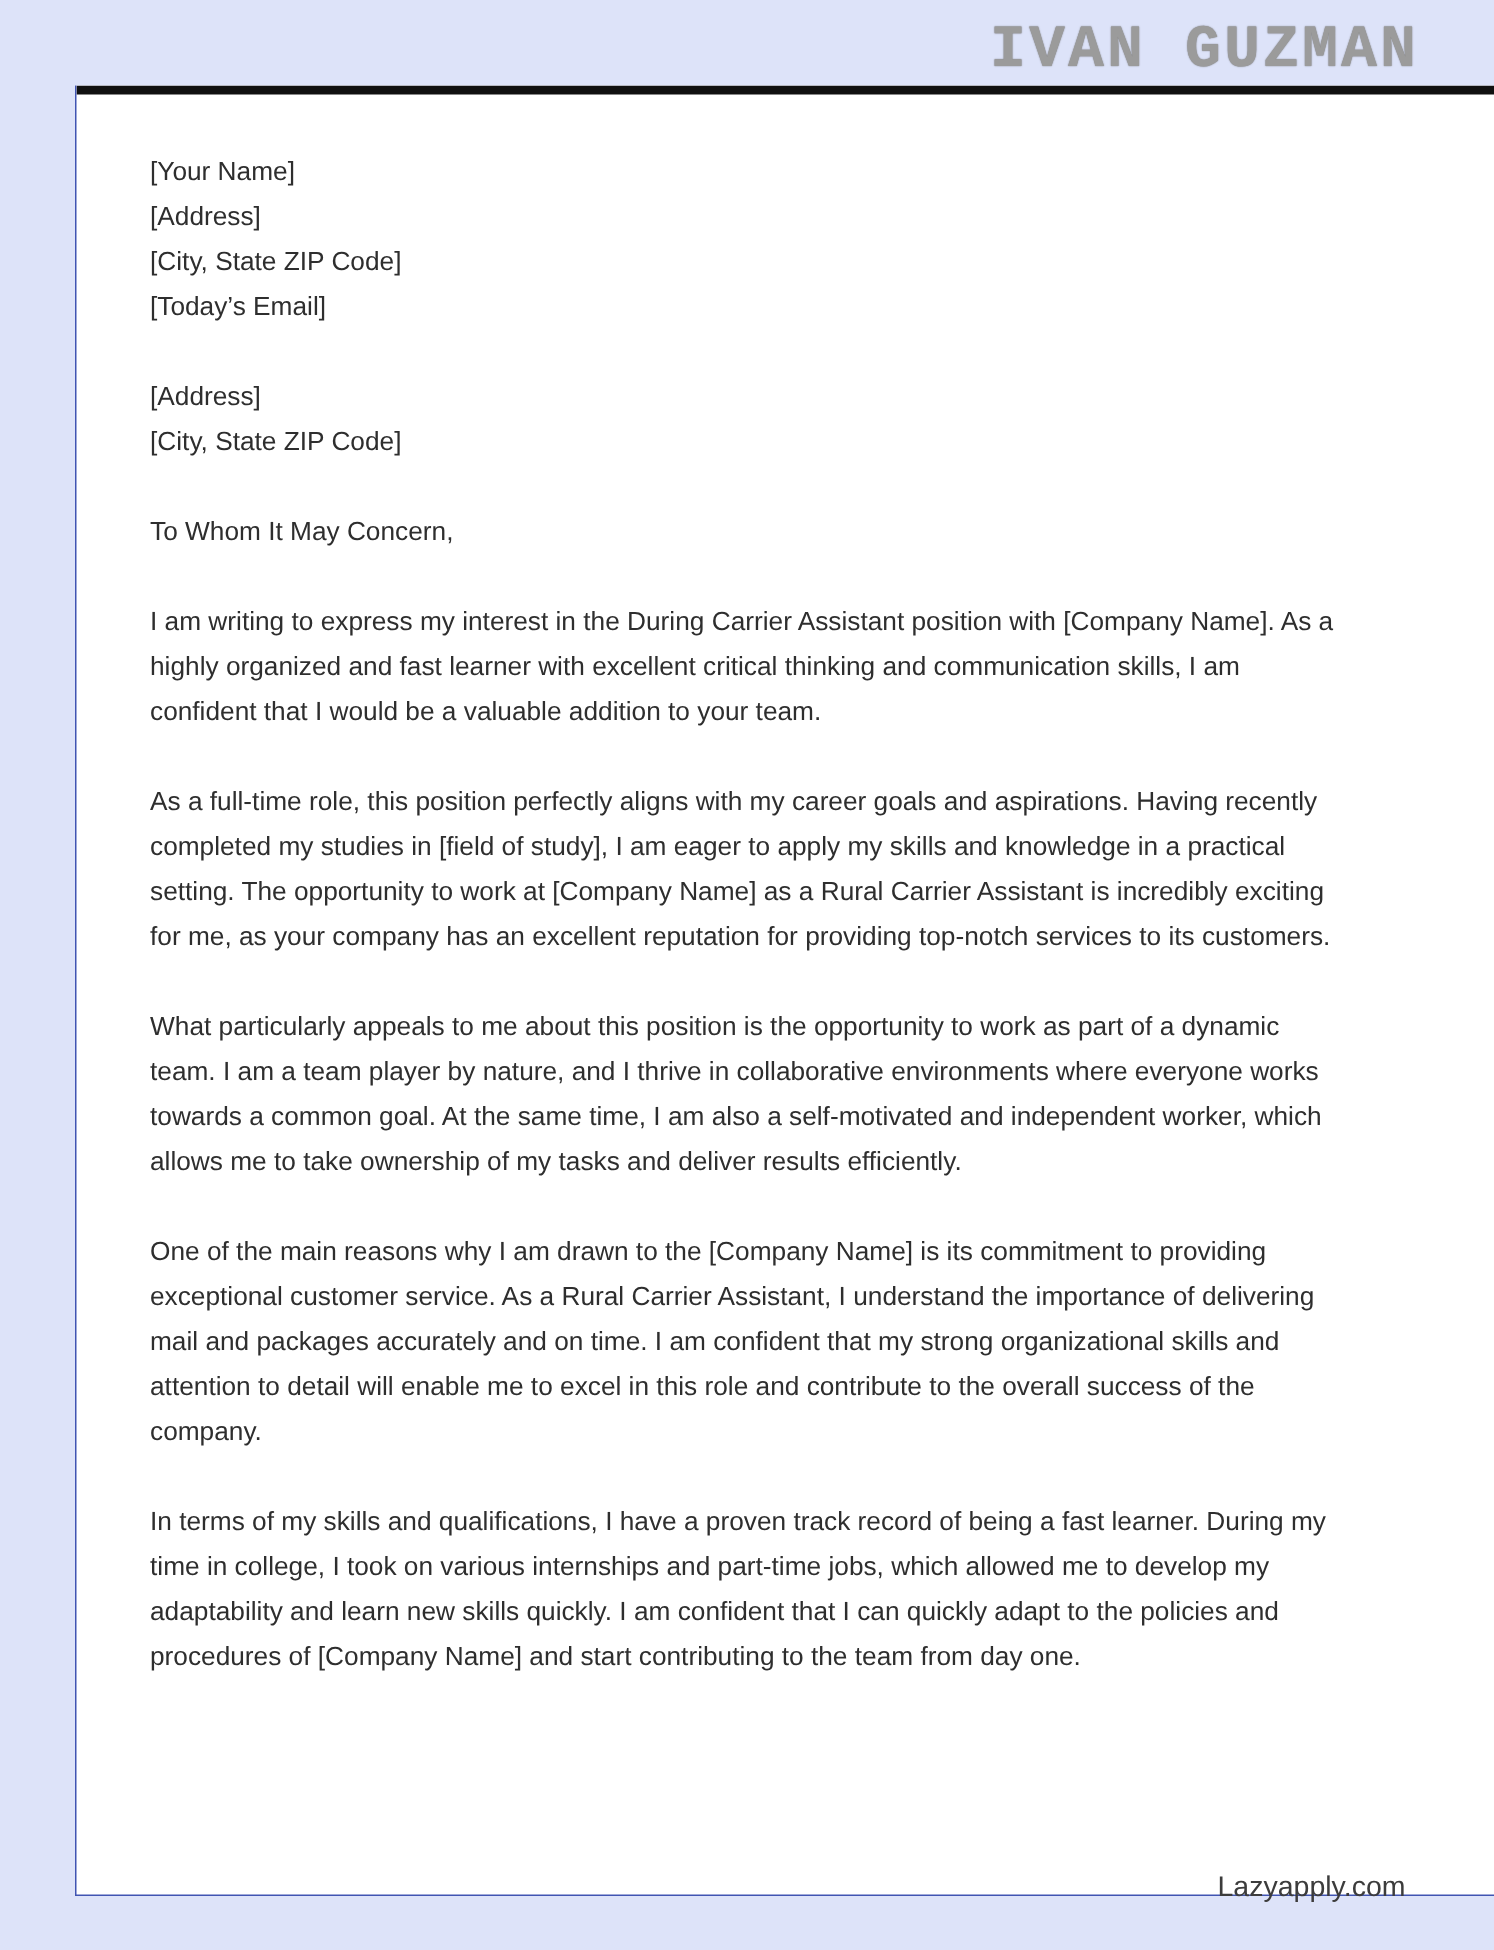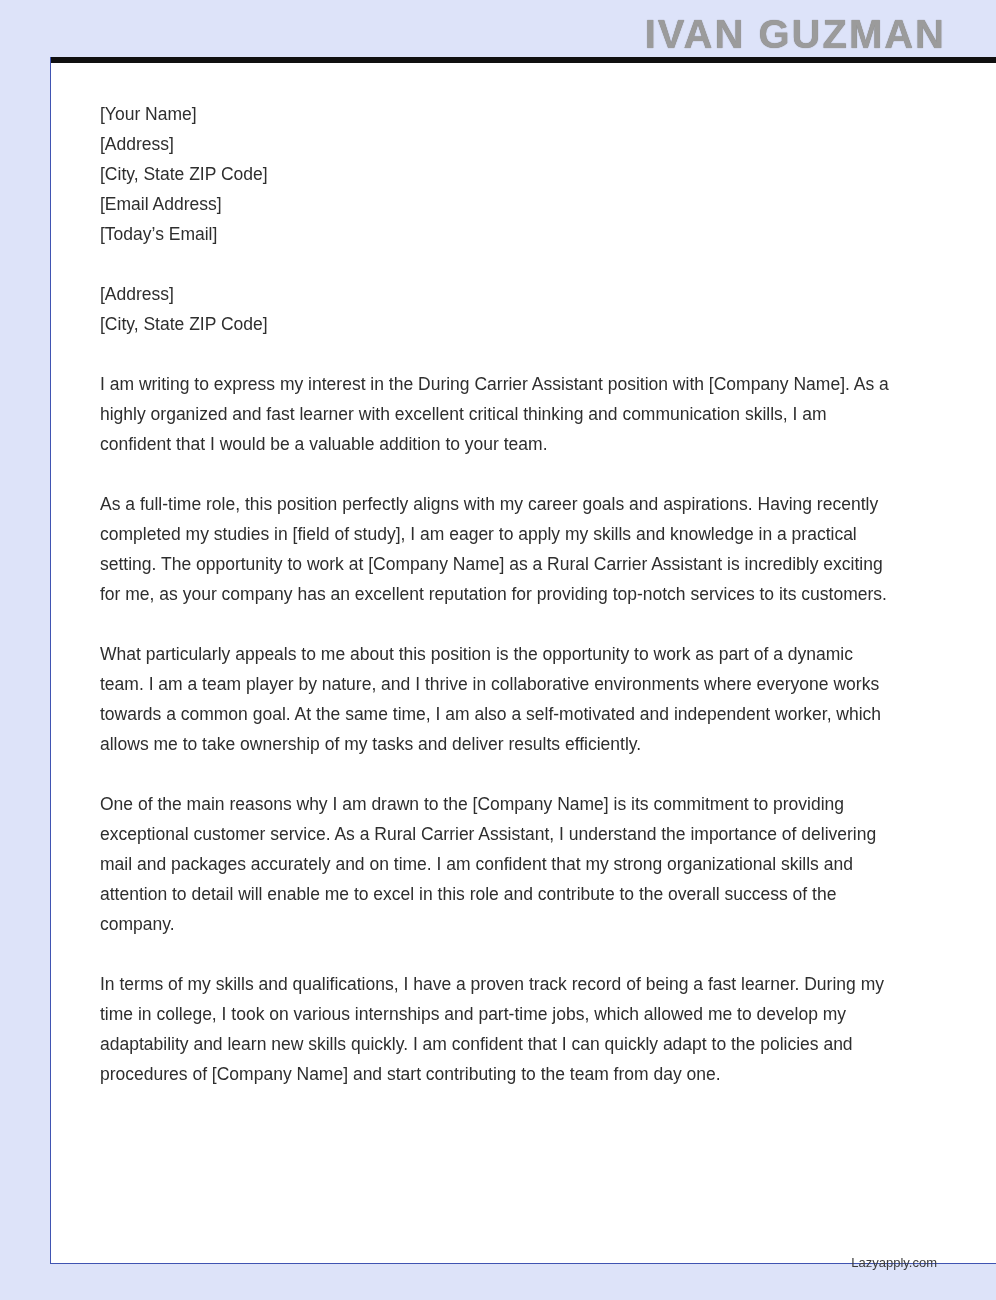--- a/index.html
+++ b/index.html
@@ -20,21 +20,21 @@
     right: 50px;
     width: 896px;
     text-align: right;
   }
   .brand-name {
     font-size: 40px;
     font-weight: 600;
     letter-spacing: 2px;
     color: #9b9b9b;
     text-shadow: 0 0 1px #6e6e6e;
-    font-family: Liberation Sans, sans-serif;
+    font-family: Liberation Mono, monospace;
   }
   .page {
     position: absolute;
     left: 50px;
     top: 57px;
     width: 956px;
     height: 1207px;
     background: #ffffff;
     border: 1px solid #4054b2;
     border-top: none;
@@ -64,53 +64,53 @@
   .address-block p {
     margin: 0;
   }
   .block-gap {
     height: 30px;
   }
   .footer-link {
     position: absolute;
     right: 59px;
     bottom: 30px;
-    font-size: 13px;
+    font-size: 19px;
     color: #3c3c3c;
   }
 </style>
 </head>
 <body>
 
 <div class="brand-header">
   <span class="brand-name">IVAN GUZMAN</span>
 </div>
 
 <div class="page">
   <div class="page-top-bar"></div>
 
   <div class="page-content">
 
     <div class="address-block">
       <p>[Your Name]</p>
       <p>[Address]</p>
       <p>[City, State ZIP Code]</p>
-      <p>[Email Address]</p>
       <p>[Today’s Email]</p>
     </div>
 
     <div class="block-gap"></div>
 
     <div class="address-block">
       <p>[Address]</p>
       <p>[City, State ZIP Code]</p>
     </div>
 
     <div class="block-gap"></div>
 
+    <p>To Whom It May Concern,</p>
 
     <p>I am writing to express my interest in the During Carrier Assistant position with [Company Name]. As a highly organized and fast learner with excellent critical thinking and communication skills, I am confident that I would be a valuable addition to your team.</p>
     <p>As a full-time role, this position perfectly aligns with my career goals and aspirations. Having recently completed my studies in [field of study], I am eager to apply my skills and knowledge in a practical setting. The opportunity to work at [Company Name] as a Rural Carrier Assistant is incredibly exciting for me, as your company has an excellent reputation for providing top-notch services to its customers.</p>
     <p>What particularly appeals to me about this position is the opportunity to work as part of a dynamic team. I am a team player by nature, and I thrive in collaborative environments where everyone works towards a common goal. At the same time, I am also a self-motivated and independent worker, which allows me to take ownership of my tasks and deliver results efficiently.</p>
     <p>One of the main reasons why I am drawn to the [Company Name] is its commitment to providing exceptional customer service. As a Rural Carrier Assistant, I understand the importance of delivering mail and packages accurately and on time. I am confident that my strong organizational skills and attention to detail will enable me to excel in this role and contribute to the overall success of the company.</p>
     <p>In terms of my skills and qualifications, I have a proven track record of being a fast learner. During my time in college, I took on various internships and part-time jobs, which allowed me to develop my adaptability and learn new skills quickly. I am confident that I can quickly adapt to the policies and procedures of [Company Name] and start contributing to the team from day one.</p>
 
   </div>
 </div>
 

